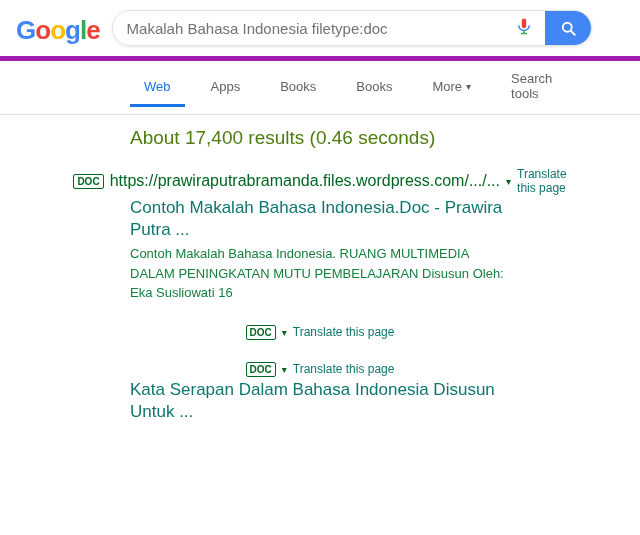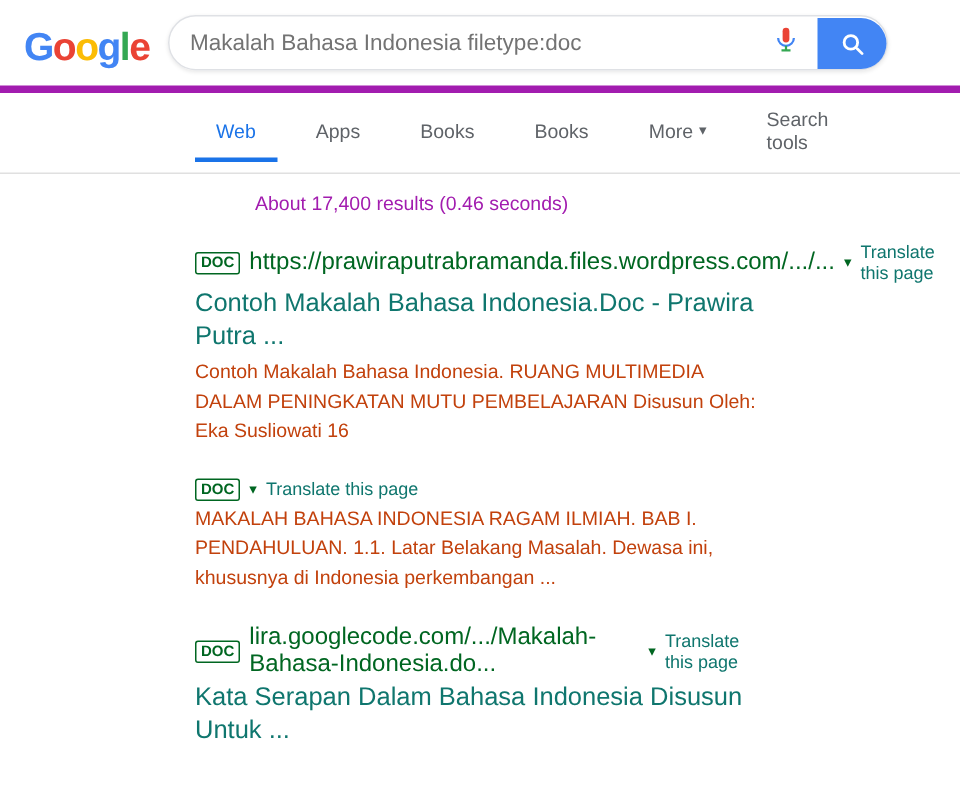--- a/index.html
+++ b/index.html
@@ -106,35 +106,35 @@
       font-size: 10px;
       color: #5f6368;
     }
 
     
     .results-area {
       padding: 12px 130px 20px;
     }
 
     .results-count {
-      color: #a21caf;
-      font-size: 13px;
+      color: #4d7c0f;
+      font-size: 19px;
       margin-bottom: 18px;
-      margin-left: 40px;
     }
 
     .result-item {
       margin-bottom: 22px;
     }
 
     .result-url-row {
       display: flex;
       align-items: center;
       gap: 6px;
       margin-bottom: 2px;
+      justify-content: center;
     }
 
     .result-badge {
       font-size: 10px;
       color: #006621;
       border: 1px solid #006621;
       padding: 1px 3px;
       border-radius: 2px;
       font-weight: bold;
       text-transform: uppercase;
@@ -156,21 +156,21 @@
       color: #0f766e;
       cursor: pointer;
       text-decoration: none;
       display: block;
       margin-bottom: 3px;
       line-height: 1.3;
     }
 
     .result-snippet {
       font-size: 13px;
-      color: #c2410c;
+      color: #15803d;
       line-height: 1.5;
     }
 
     .url-chevron {
       color: #006621;
       font-size: 10px;
     }
   </style>
 </head>
 <body>
@@ -235,26 +235,24 @@
     </div>
     <a class="result-title" href="#">Contoh Makalah Bahasa Indonesia.Doc - Prawira Putra ...</a>
     <div class="result-snippet">Contoh Makalah Bahasa Indonesia. RUANG MULTIMEDIA DALAM PENINGKATAN MUTU PEMBELAJARAN Disusun Oleh: Eka Susliowati 16</div>
   </div>
       <div class="result-item">
     <div class="result-url-row">
       <span class="result-badge">DOC</span>
       <span class="url-chevron">▾</span>
       <span class="result-translate">Translate this page</span>
     </div>
-    <div class="result-snippet">MAKALAH BAHASA INDONESIA RAGAM ILMIAH. BAB I. PENDAHULUAN. 1.1. Latar Belakang Masalah. Dewasa ini, khususnya di Indonesia perkembangan ...</div>
   </div>
       <div class="result-item">
     <div class="result-url-row">
       <span class="result-badge">DOC</span>
-      <span class="result-url">lira.googlecode.com/.../Makalah-Bahasa-Indonesia.do...</span>
       <span class="url-chevron">▾</span>
       <span class="result-translate">Translate this page</span>
     </div>
     <a class="result-title" href="#">Kata Serapan Dalam Bahasa Indonesia Disusun Untuk ...</a>
 
   </div>
     </div>
 </div>
 
 </body></html>

